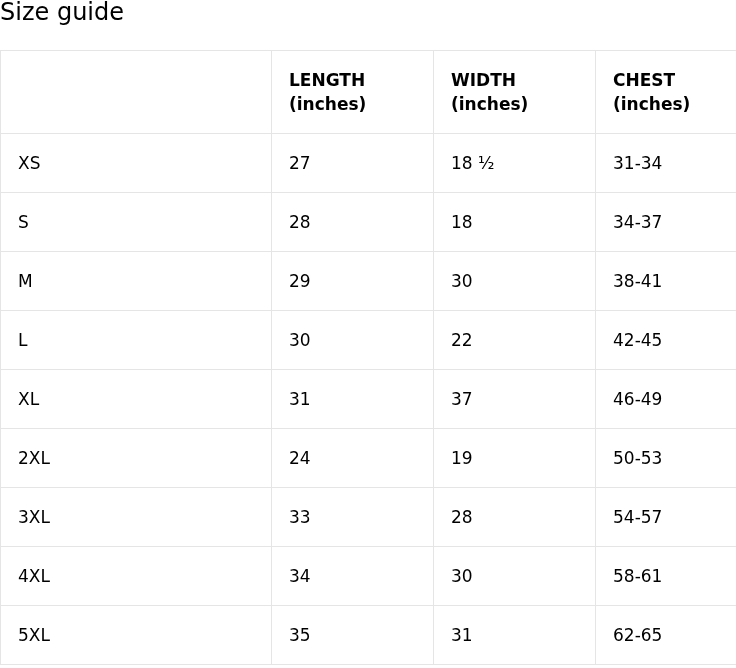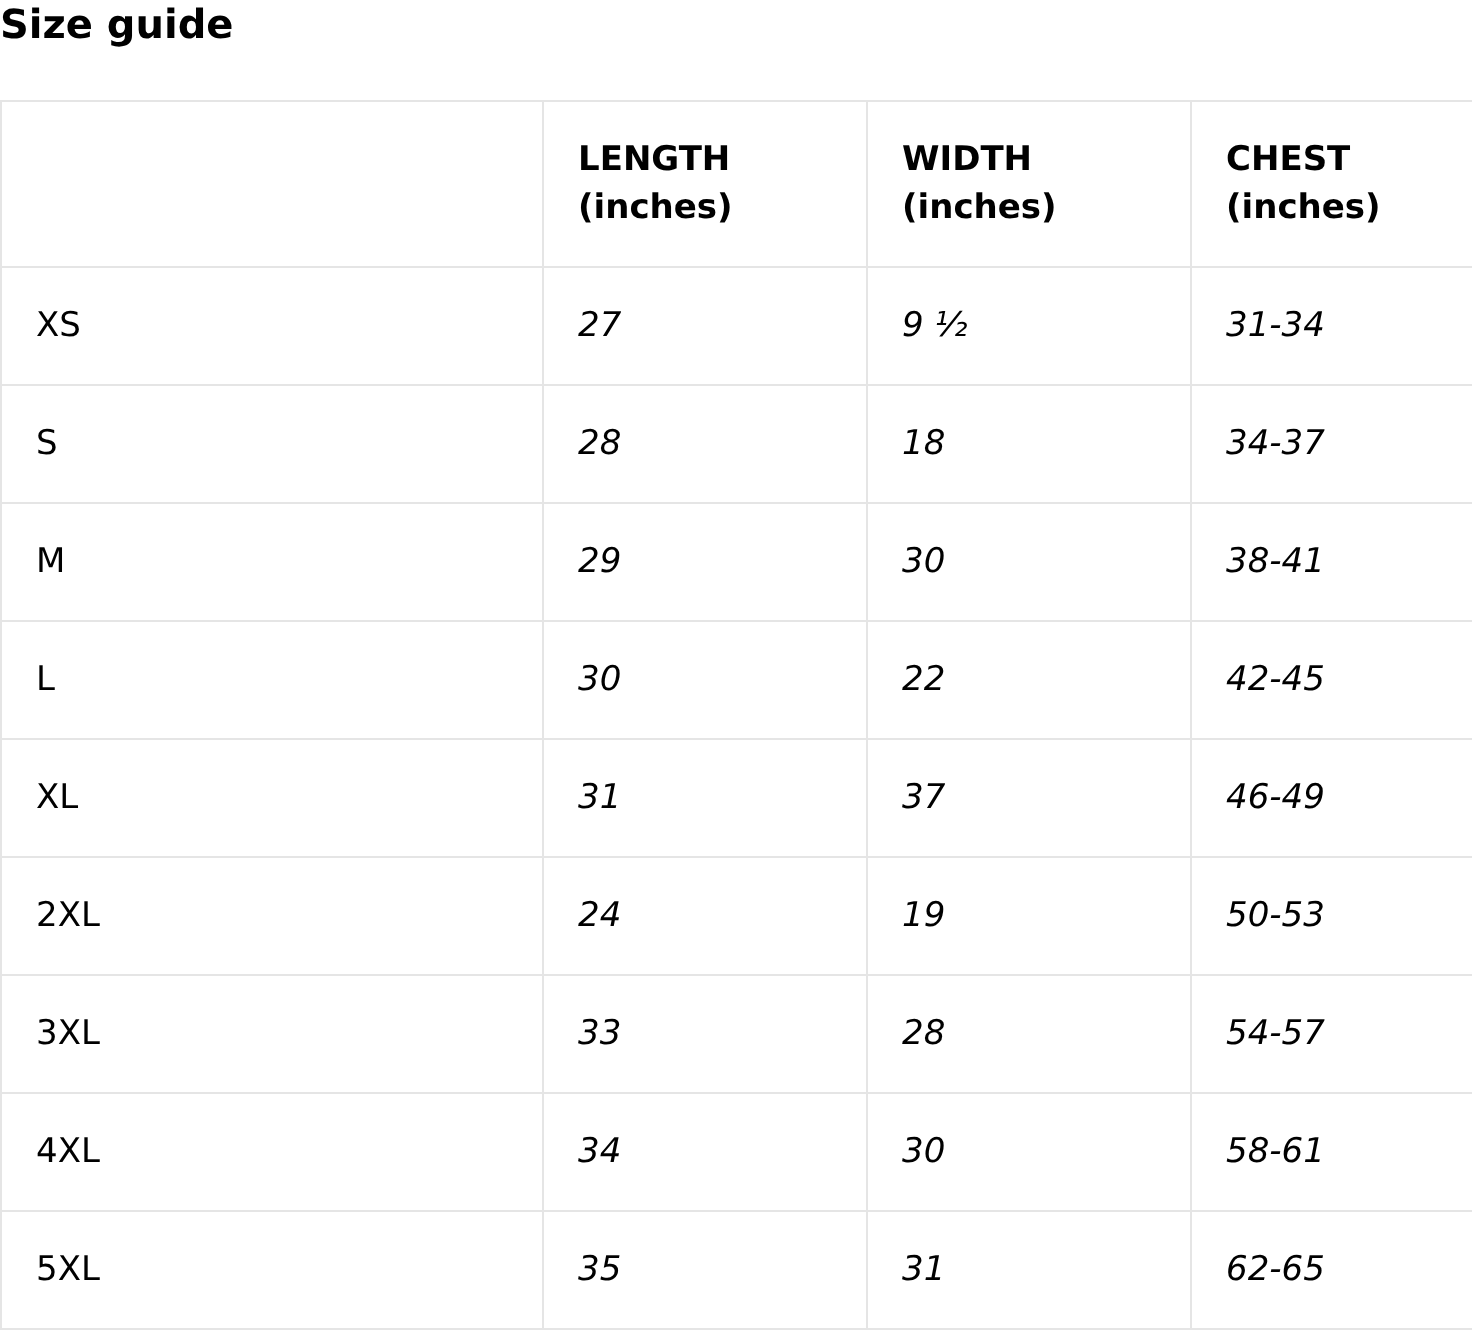--- a/index.html
+++ b/index.html
@@ -9,21 +9,21 @@
   }
   *{box-sizing:border-box;}
   html,body{margin:0;padding:0;}
   body{
     width:736px;height:668px;overflow:hidden;
     background:var(--bg);color:var(--text);
     font-family:"DejaVu Sans","Liberation Sans",sans-serif;
   }
   .page-title{
     margin:0;padding:0;
-    font-size:20px;line-height:24px;font-weight:700;
+    font-size:24px;line-height:24px;font-weight:400;
     letter-spacing:0;
   }
   .table-wrap{
     margin-top:26px;
     width:736px;overflow:hidden;
   }
   table.size-guide{
     border-collapse:collapse;
     table-layout:fixed;
     width:757px;
@@ -41,21 +41,20 @@
     height:83px;
     font-weight:700;
     line-height:24px;
   }
   table.size-guide tbody tr{height:59px;}
   table.size-guide tbody th{
     font-weight:400;
   }
   table.size-guide tbody td{
     font-weight:400;
-    font-style:italic;
   }
   col.c-size{width:271px;}
   col.c-length{width:162px;}
   col.c-width{width:162px;}
   col.c-chest{width:162px;}
 </style>
 </head>
 <body>
 
 <h2 class="page-title">Size guide</h2>
@@ -73,21 +72,21 @@
         <th></th>
         <th>LENGTH (inches)</th>
         <th>WIDTH (inches)</th>
         <th>CHEST (inches)</th>
       </tr>
     </thead>
     <tbody>
       <tr>
         <th>XS</th>
         <td>27</td>
-        <td>9 ½</td>
+        <td>18 ½</td>
         <td>31-34</td>
       </tr>
       <tr>
         <th>S</th>
         <td>28</td>
         <td>18</td>
         <td>34-37</td>
       </tr>
       <tr>
         <th>M</th>

